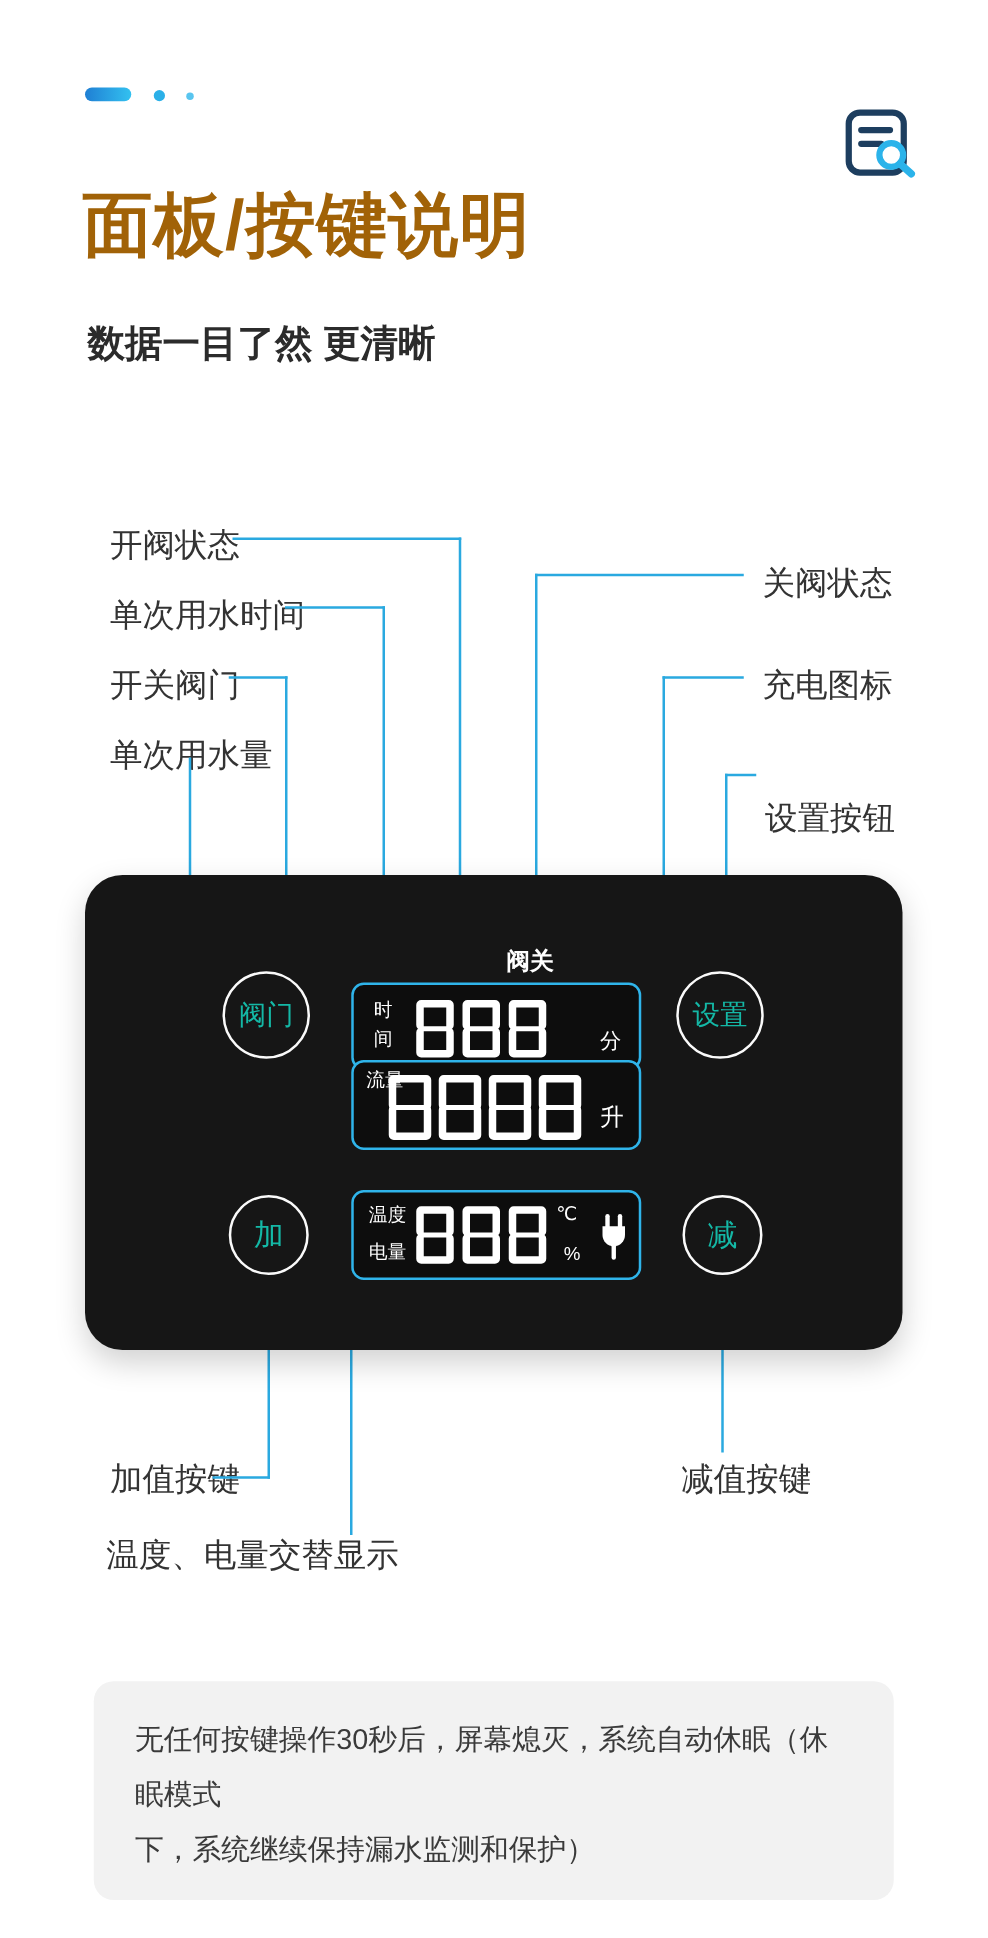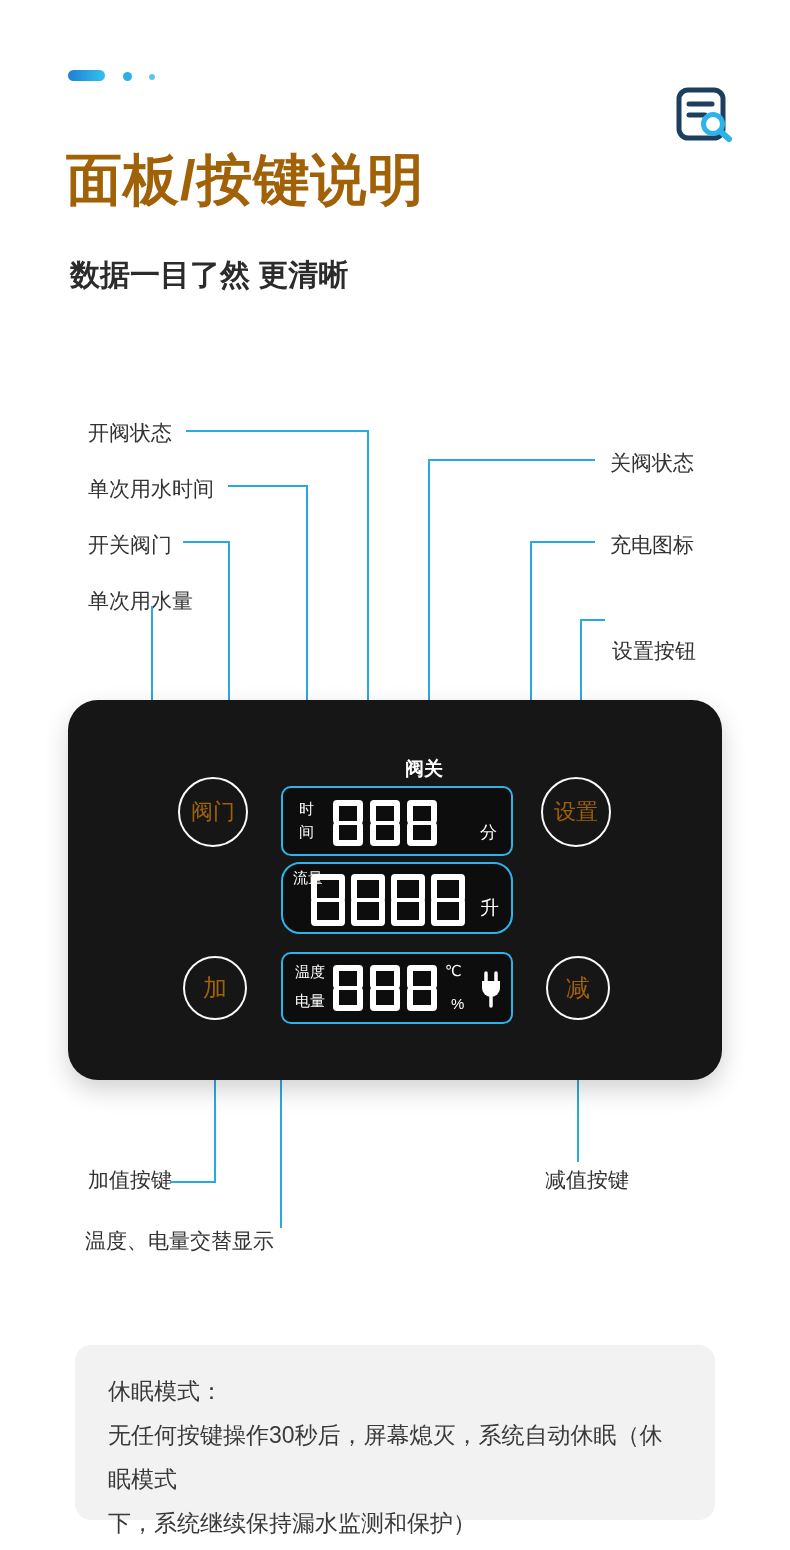--- a/index.html
+++ b/index.html
@@ -12,21 +12,21 @@
   .dot{position:absolute;border-radius:50%;}
   .dot1{left:123px;top:72px;width:9px;height:9px;background:#2bb0e8;}
   .dot2{left:149px;top:74px;width:6px;height:6px;background:#59c5ef;}
   .doc-icon{position:absolute;left:672px;top:86px;width:64px;height:58px;}
 
   .title{position:absolute;left:66px;top:143px;margin:0;font-size:56px;font-weight:900;
          color:#a16207;letter-spacing:1px;}
   .subtitle{position:absolute;left:70px;top:255px;font-size:30px;font-weight:600;color:#2b2b2b;text-align:center;}
 
   
-  .callout{position:absolute;font-size:21px;color:#333;white-space:nowrap;}
+  .callout{position:absolute;font-size:26px;color:#333;white-space:nowrap;}
   .co1{left:88px;top:419px;} .co2{left:88px;top:475px;}
   .co3{left:88px;top:531px;} .co4{left:88px;top:587px;}
   .co5{left:610px;top:449px;} .co6{left:610px;top:531px;} .co7{left:612px;top:609px;margin-top:28px;}
   .co-add{left:88px;top:1166px;} .co-alt{left:85px;top:1227px;font-family:Liberation Mono, monospace;} .co-minus{left:545px;top:1166px;}
 
   
   .lead{position:absolute;background:#2aa9e0;}
   .lh{height:2px;} .lv{width:2px;}
   .l1h{left:186px;top:430px;width:183px;} .l1v{left:367px;top:430px;height:333px;}
   .l2h{left:228px;top:485px;width:80px;}  .l2v{left:306px;top:485px;height:301px;}
@@ -36,33 +36,33 @@
   .l6h{left:530px;top:541px;width:65px;}  .l6v{left:530px;top:541px;height:427px;}
   .l7h{left:580px;top:619px;width:25px;}  .l7v{left:580px;top:619px;height:158px;}
   .l8v{left:214px;top:1022px;height:161px;} .l8h{left:170px;top:1181px;width:46px;}
   .l9v{left:280px;top:1012px;height:216px;}
   .l10v{left:577px;top:1022px;height:140px;}
 
   
   .panel{position:absolute;left:68px;top:700px;width:654px;height:380px;background:#161616;
          border-radius:30px;box-shadow:0 10px 24px rgba(0,0,0,.18);}
   .cbtn{position:absolute;display:flex;align-items:center;justify-content:center;background:transparent;
-        border:2px solid #fafafa;border-radius:50%;color:#a16207;font-family:inherit;padding:0;cursor:pointer;}
+        border:2px solid #fafafa;border-radius:50%;color:#14b8a6;font-family:inherit;padding:0;cursor:pointer;}
   .b-valve{left:110px;top:77px;width:70px;height:70px;font-size:22px;}
   .b-set{left:473px;top:77px;width:70px;height:70px;font-size:22px;}
   .b-plus{left:115px;top:256px;width:64px;height:64px;font-size:24px;}
   .b-minus{left:478px;top:256px;width:64px;height:64px;font-size:24px;}
 
   .vo{position:absolute;left:269px;top:56px;font-size:19px;font-weight:700;color:#fff;margin-top:32px;}
   .vc{position:absolute;left:337px;top:56px;font-size:19px;font-weight:700;color:#fff;text-align:center;}
 
   .dbox{position:absolute;left:213px;width:232px;background:#0d0d0d;border:2px solid #2fb4ea;
         border-radius:10px;box-sizing:border-box;}
   .time-box{top:86px;height:70px;}
-  .flow-box{top:162px;height:72px;border-radius:19px;}
+  .flow-box{top:148px;height:72px;}
   .temp-box{top:252px;height:72px;}
 
   .dlabel{position:absolute;color:#fff;font-size:15px;font-weight:500;}
   .time-box .dlabel{left:16px;top:9px;width:16px;line-height:1.55;}
   .flow-box .dlabel{left:10px;top:5px;}
   .temp-box .t1{left:12px;top:9px;}
   .temp-box .t2{left:12px;bottom:11px;}
 
   .segs{position:absolute;display:flex;gap:7px;}
   .time-box .segs{left:50px;top:12px;}
@@ -183,18 +183,17 @@
           <line x1="9" y1="2" x2="9" y2="10" stroke="#fff" stroke-width="3.5" stroke-linecap="round"></line>
           <line x1="19" y1="2" x2="19" y2="10" stroke="#fff" stroke-width="3.5" stroke-linecap="round"></line>
           <path d="M5,10 h18 v7 a9,9 0 0 1 -18,0 z" fill="#fff"></path>
           <line x1="14" y1="26" x2="14" y2="35" stroke="#fff" stroke-width="3.5" stroke-linecap="round"></line>
         </svg>
       </div>
     </div>
   </div>
 
   <div class="note">
-    <div>休眠模式：</div>
     <div>无任何按键操作30秒后，屏幕熄灭，系统自动休眠（休眠模式</div>
     <div>下，系统继续保持漏水监测和保护）</div>
   </div>
 
 </div>
 
 </body></html>

